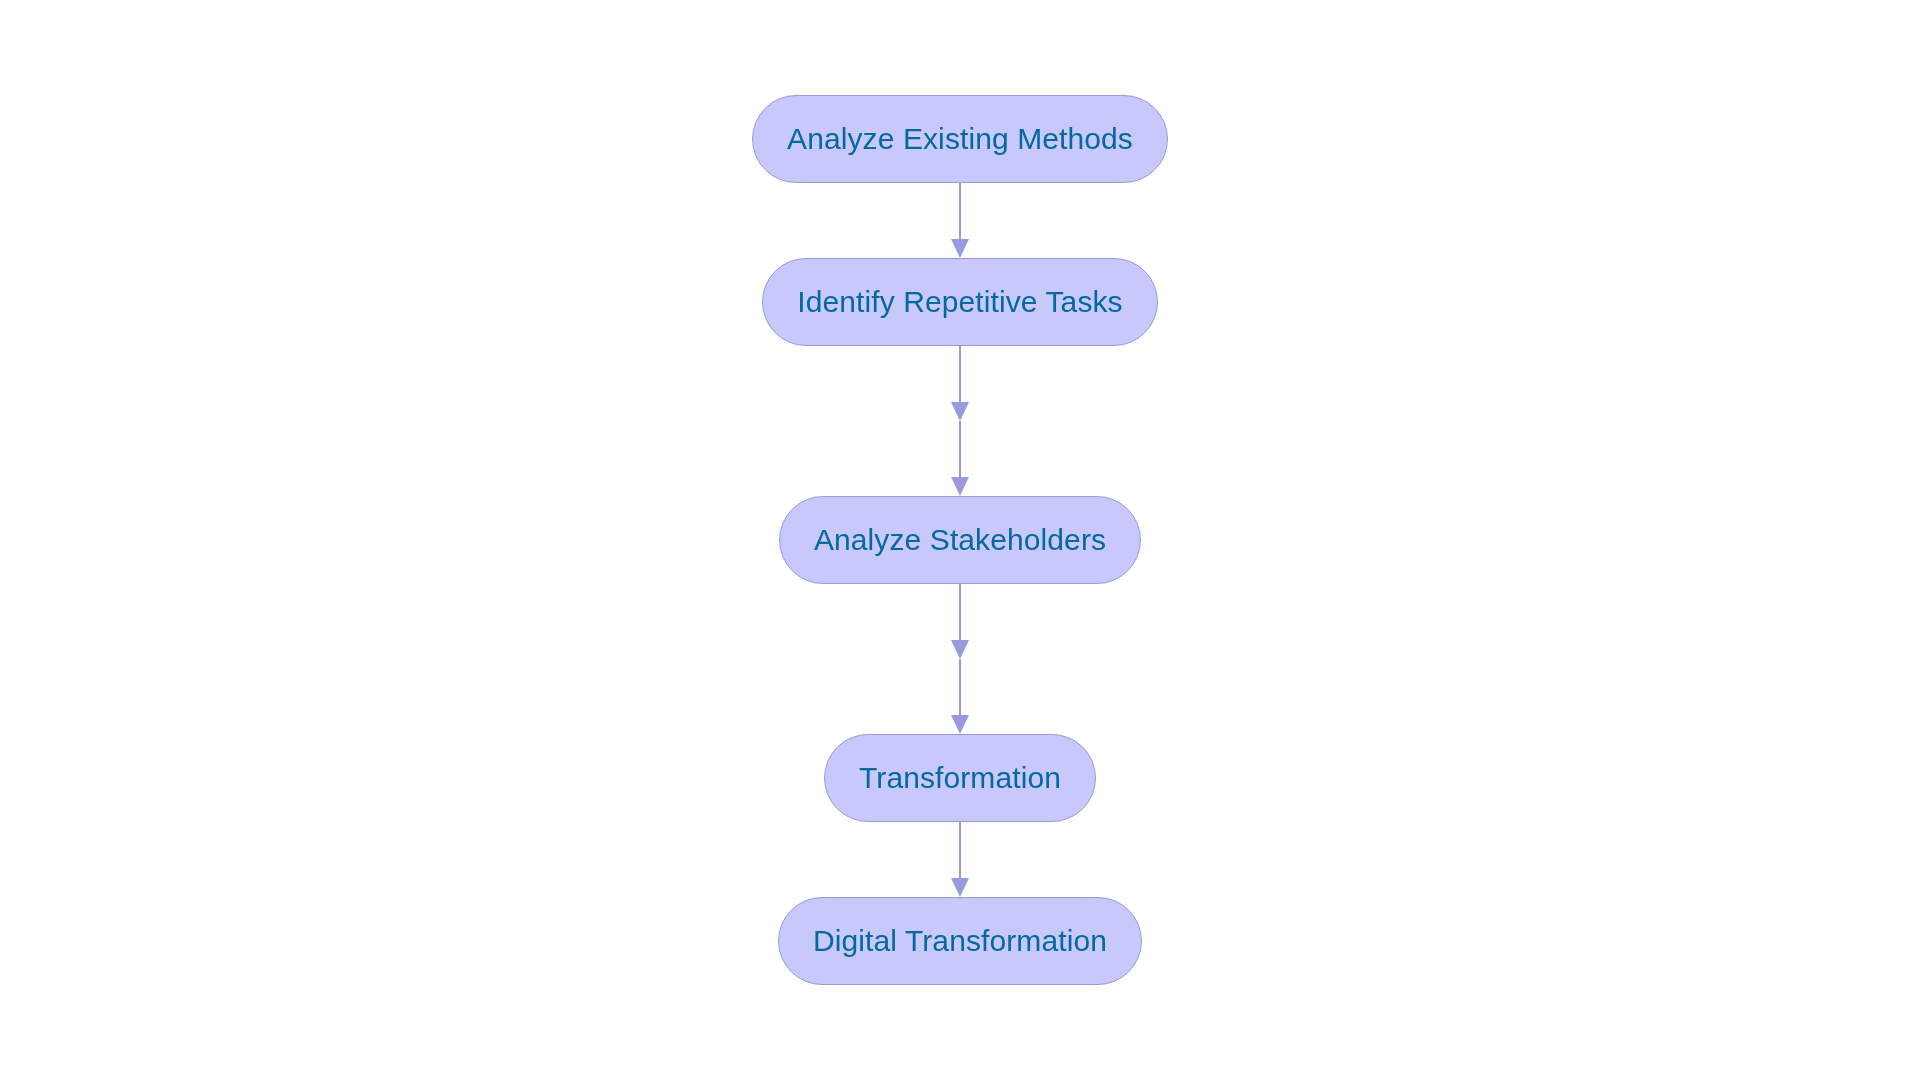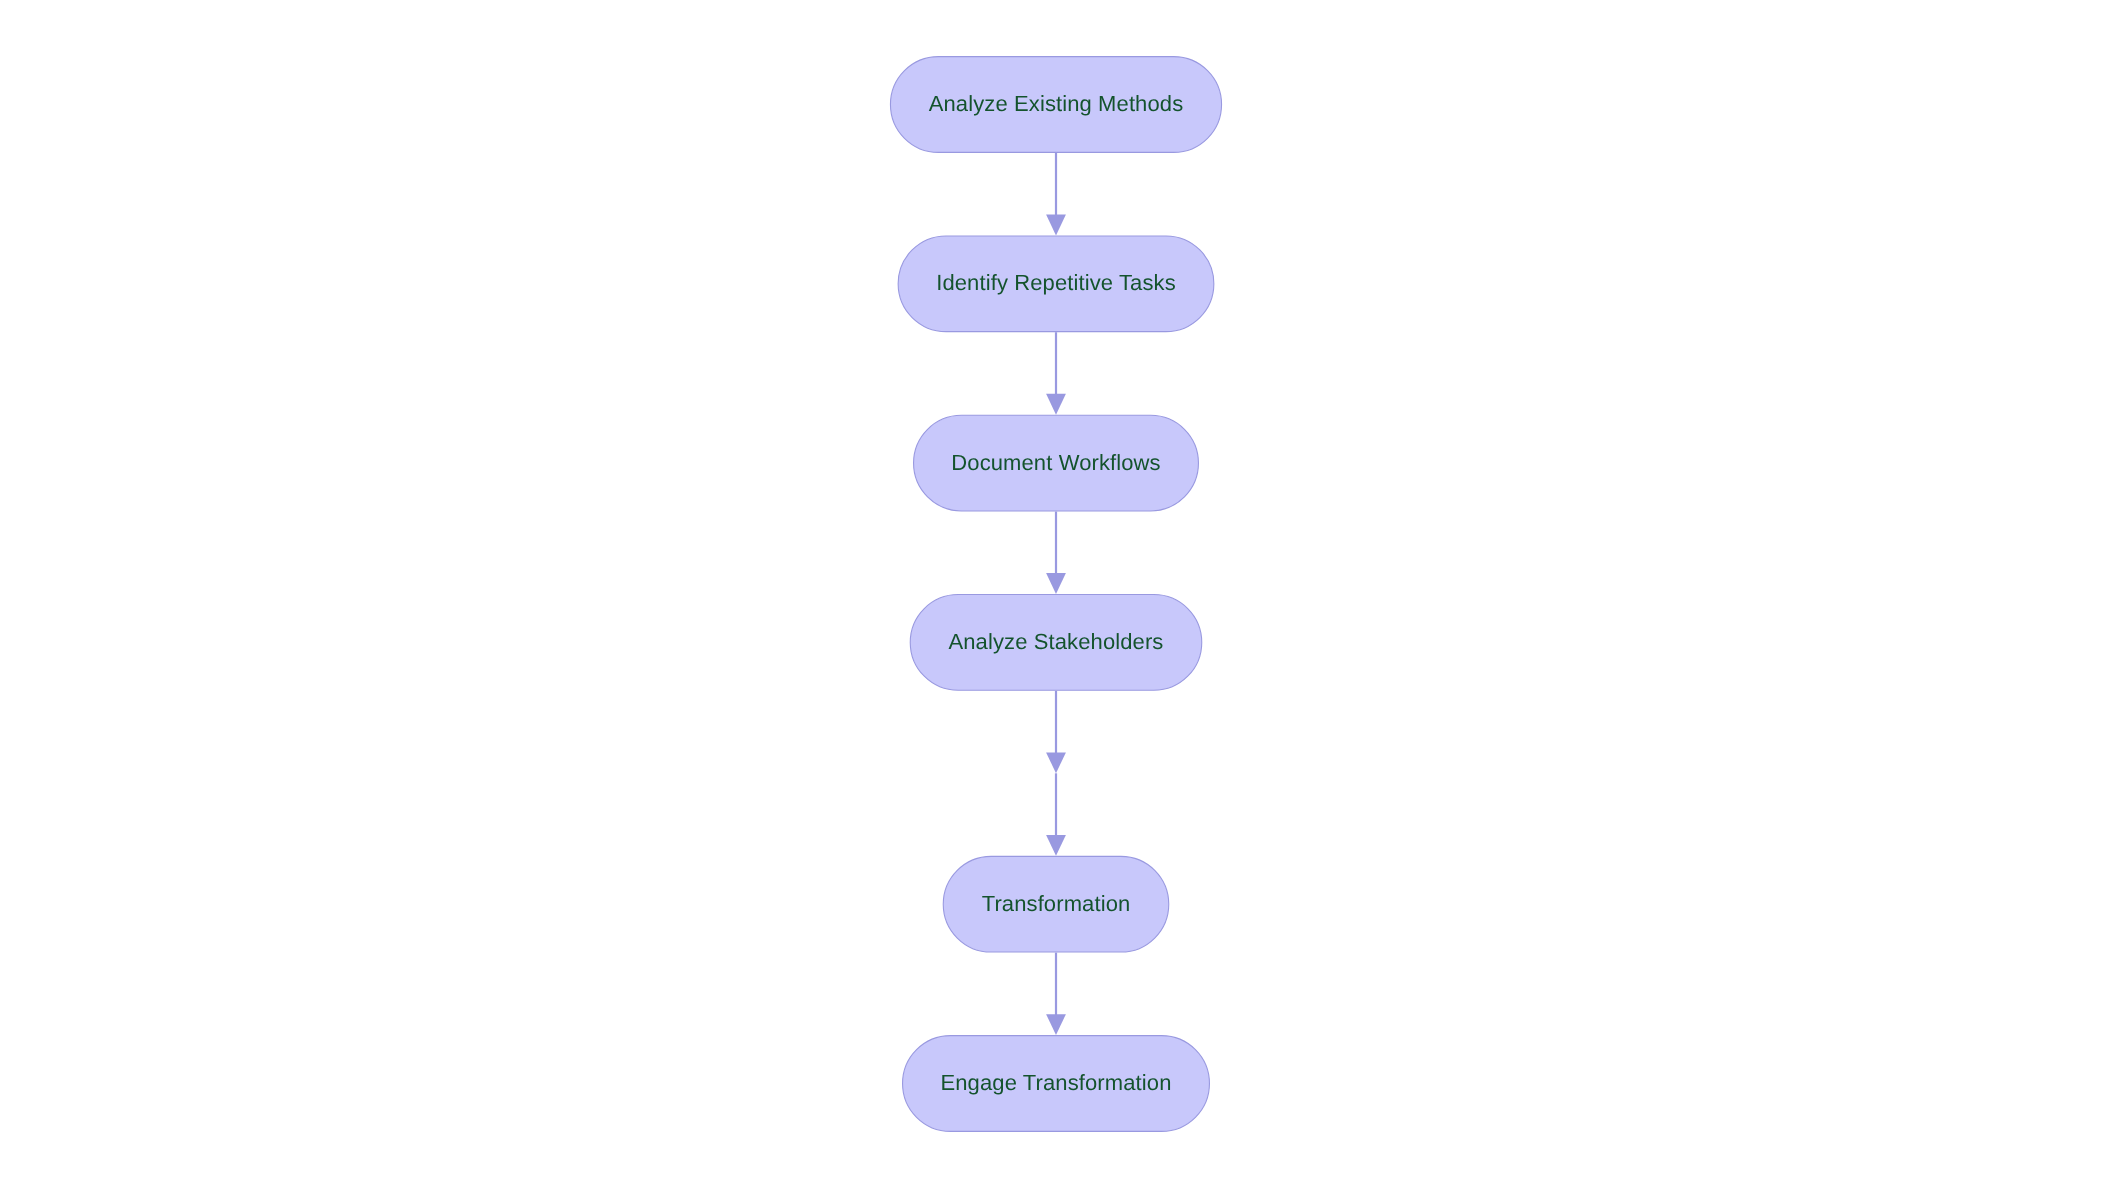--- a/index.html
+++ b/index.html
@@ -42,23 +42,23 @@
     border-radius: 44px;
     background: #c8c8fb;
     border: 1.4px solid #9999e0;
     display: flex;
     align-items: center;
     justify-content: center;
     padding: 0 34px;
     white-space: nowrap;
   }
   .flow-node .node-label {
-    font-size: 20px;
+    font-size: 30px;
     line-height: 1;
-    color: #14532d;
+    color: #0369a1;
     letter-spacing: 0.1px;
     font-weight: 400;
   }
 
   
   .flow-connector {
     position: relative;
     width: 22px;
     height: 75px;
     flex: 0 0 auto;
@@ -101,23 +101,20 @@
 
     <div class="flow-node">
       <span class="node-label">Identify Repetitive Tasks</span>
     </div>
 
     <div class="flow-connector">
       <div class="connector-line"></div>
       <div class="connector-head"></div>
     </div>
 
-    <div class="flow-node">
-      <span class="node-label">Document Workflows</span>
-    </div>
 
     <div class="flow-connector">
       <div class="connector-line"></div>
       <div class="connector-head"></div>
     </div>
 
     <div class="flow-node">
       <span class="node-label">Analyze Stakeholders</span>
     </div>
 
@@ -135,17 +132,17 @@
     <div class="flow-node">
       <span class="node-label">Transformation</span>
     </div>
 
     <div class="flow-connector">
       <div class="connector-line"></div>
       <div class="connector-head"></div>
     </div>
 
     <div class="flow-node">
-      <span class="node-label">Engage Transformation</span>
+      <span class="node-label">Digital Transformation</span>
     </div>
 
   </div>
 </div>
 
 </body></html>

